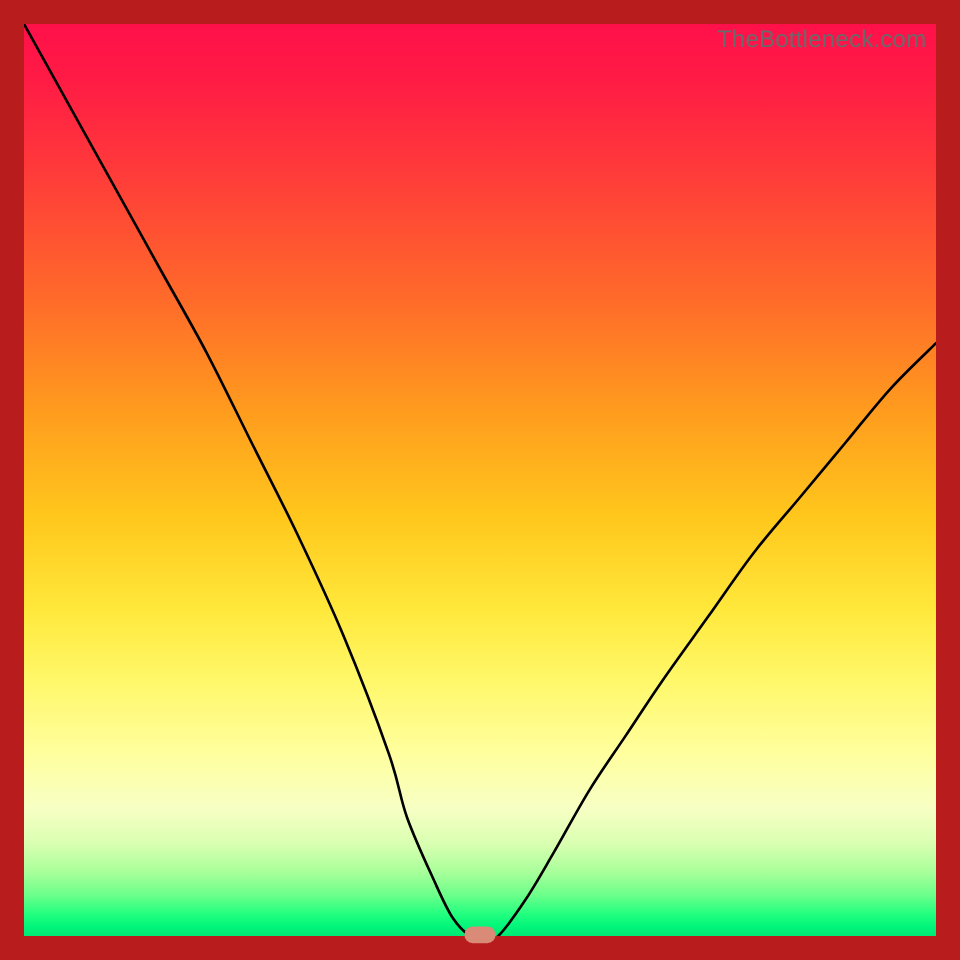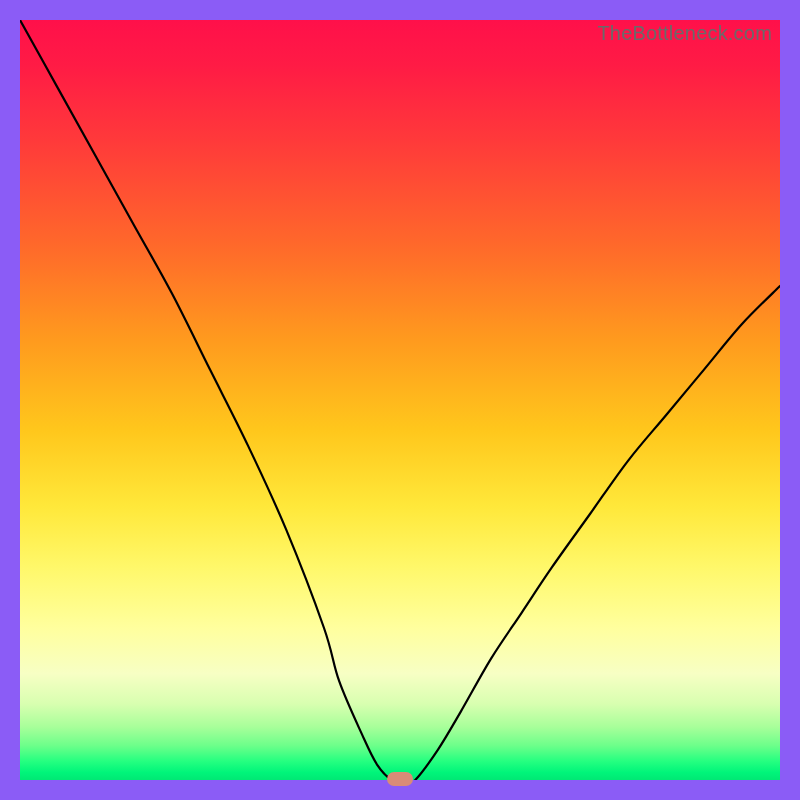--- a/index.html
+++ b/index.html
@@ -8,21 +8,21 @@
     width: 800px;
     height: 800px;
     background: #000;
     overflow: hidden;
     font-family: Arial, Helvetica, sans-serif;
   }
   .frame {
     position: relative;
     width: 800px;
     height: 800px;
-    background: #8b5cf6;
+    background: #b91c1c;
   }
   .plot {
     position: absolute;
     left: 20px;
     top: 20px;
     width: 760px;
     height: 760px;
     background: linear-gradient(
       to bottom,
       #ff104a 0%,

